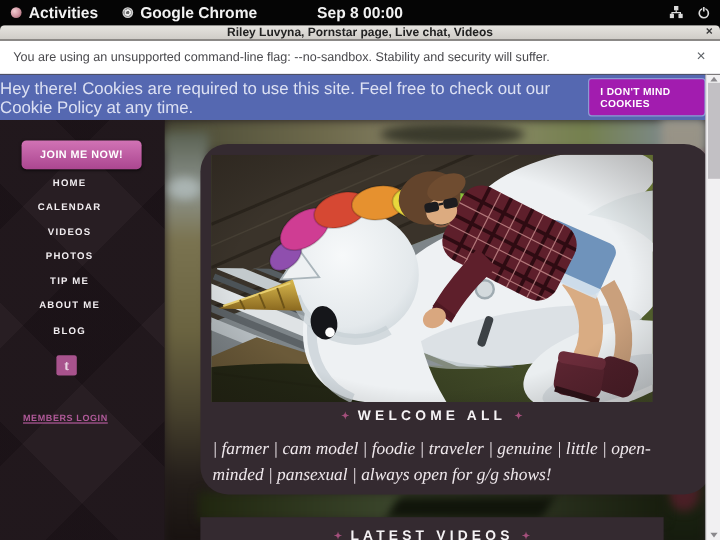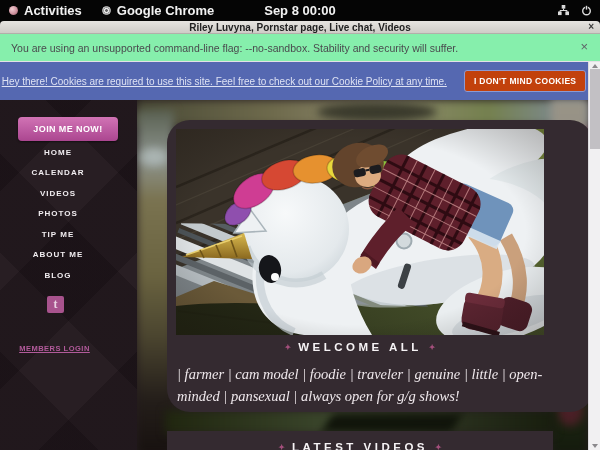--- a/index.html
+++ b/index.html
@@ -13,38 +13,38 @@
   .chrome-dot { width:9px; height:9px; border-radius:50%; margin-left:14px; background:radial-gradient(circle, #666 26%, #e8e8e8 30% 52%, #9a9a9a 56%); border:1px solid #cfcfcf; display:inline-block; }
   .topbar .clock { position:absolute; left:0; right:0; text-align:center; }
   .topbar .right { position:absolute; right:8px; top:0; height:21px; display:flex; align-items:center; gap:12px; }
   .tb-icon svg { display:block; }
 
   
   .titlebar { position:absolute; left:0; top:21px; width:600px; height:13px; background:linear-gradient(#e6e4e0,#cfccc7); border-bottom:1px solid #b2afaa; border-radius:4px 4px 0 0; display:flex; align-items:flex-end; justify-content:center; font-size:10px; font-weight:bold; color:#222; }
   .titlebar .win-close { position:absolute; right:6px; top:0; height:13px; line-height:12px; font-size:10px; color:#3a3a3a; font-weight:bold; cursor:default; }
 
   
-  .infobar { position:absolute; left:0; top:34px; width:600px; height:28px; background:#86efac; border-bottom:1px solid #e3e1e6; display:flex; align-items:center; font-size:10.5px; color:#4a4a4e; }
+  .infobar { position:absolute; left:0; top:34px; width:600px; height:28px; background:#ffffff; border-bottom:1px solid #e3e1e6; display:flex; align-items:center; font-size:10.5px; color:#4a4a4e; }
   .infobar .msg { padding-left:11px; }
   .infobar .ib-close { position:absolute; right:12px; top:5px; font-size:13px; color:#5f6368; line-height:16px; }
 
   
   .page { position:absolute; left:0; top:62px; width:600px; height:388px; background:#16100f; overflow:hidden; }
 
   
   .scrollbar { position:absolute; right:0; top:0; width:12px; height:388px; background:#f1f0f2; border-left:1px solid #dddbde; z-index:40; }
   .sb-thumb { position:absolute; left:1px; top:7px; width:10px; height:80px; background:#c2c0c4; }
   .sb-up, .sb-down { position:absolute; left:3px; width:0; height:0; border-left:3px solid transparent; border-right:3px solid transparent; }
   .sb-up { top:2px; border-bottom:4px solid #8a888c; }
   .sb-down { bottom:2px; border-top:4px solid #8a888c; }
 
   
   .cookiebar { position:absolute; left:0; top:0; width:588px; height:38px; background:#5568b1; z-index:30; display:flex; align-items:center; justify-content:center; }
-  .cookiebar .ck-msg { font-size:10px; color:#dde1f3;text-decoration:underline; }
-  .cookiebar .ck-btn { margin-left:17px; background:#c2410c; border:1px solid #8c9ad3; border-radius:3px; color:#fff; font-size:8.5px; font-weight:bold; padding:5px 9px; letter-spacing:.3px; }
+  .cookiebar .ck-msg { font-size:14px; color:#dde1f3; }
+  .cookiebar .ck-btn { margin-left:17px; background:#a21caf; border:1px solid #8c9ad3; border-radius:3px; color:#fff; font-size:8.5px; font-weight:bold; padding:5px 9px; letter-spacing:.3px; }
 
   
   .bg-art { position:absolute; left:137px; top:38px; width:451px; height:350px; overflow:hidden; background:#241c1e; }
   .bg-art .blur { position:absolute; filter:blur(4px); }
 
   
   .sidebar { position:absolute; left:0; top:38px; width:137px; height:350px; z-index:10;
     background-color:#281e23;
     background-image:repeating-linear-gradient(45deg, rgba(8,2,6,.22) 0 70px, rgba(0,0,0,0) 70px 140px),
                      repeating-linear-gradient(-45deg, rgba(8,2,6,.22) 0 70px, rgba(0,0,0,0) 70px 140px); }

